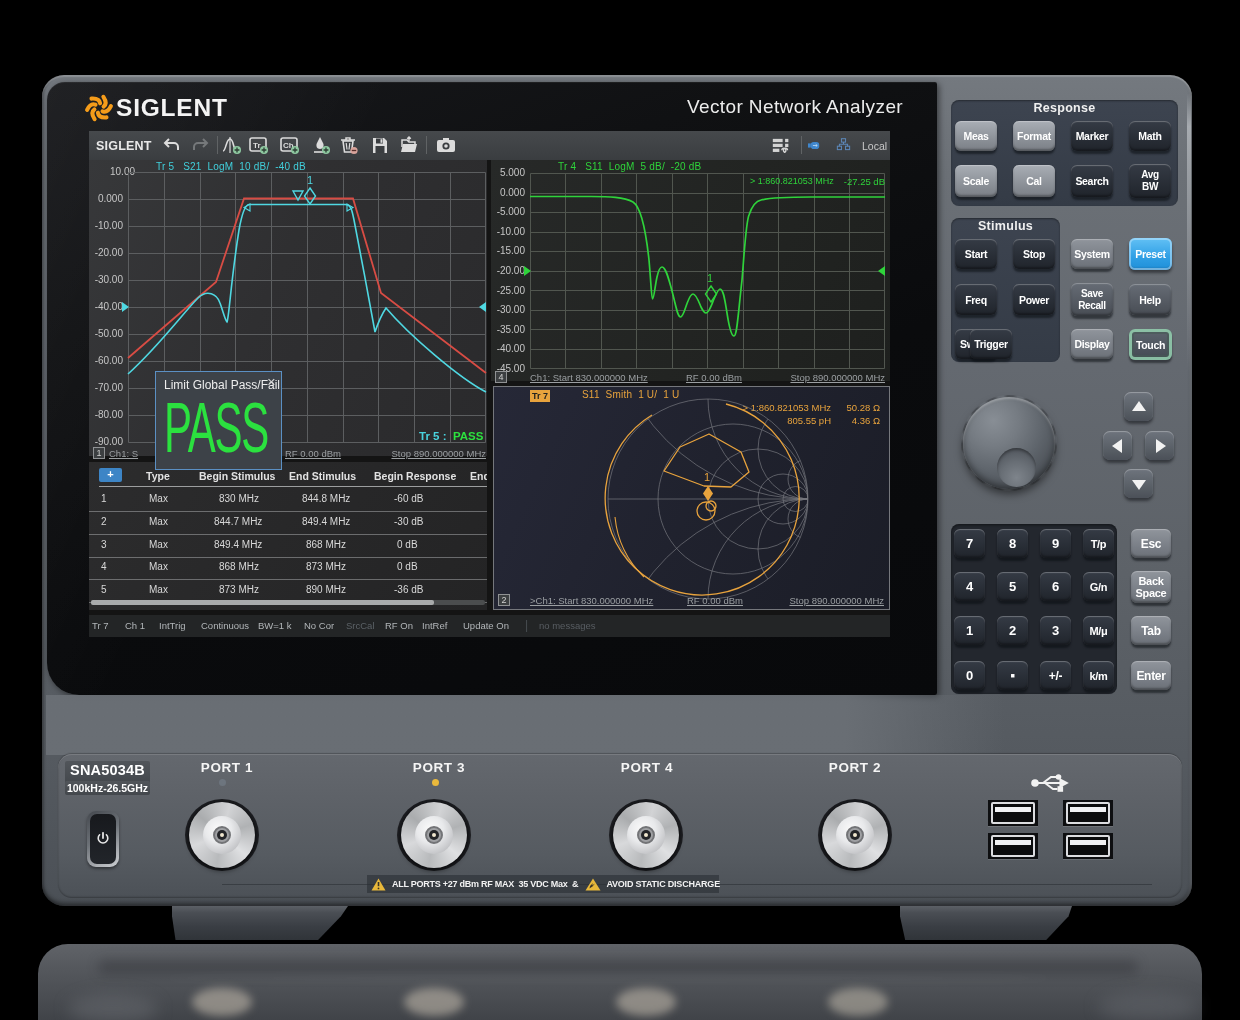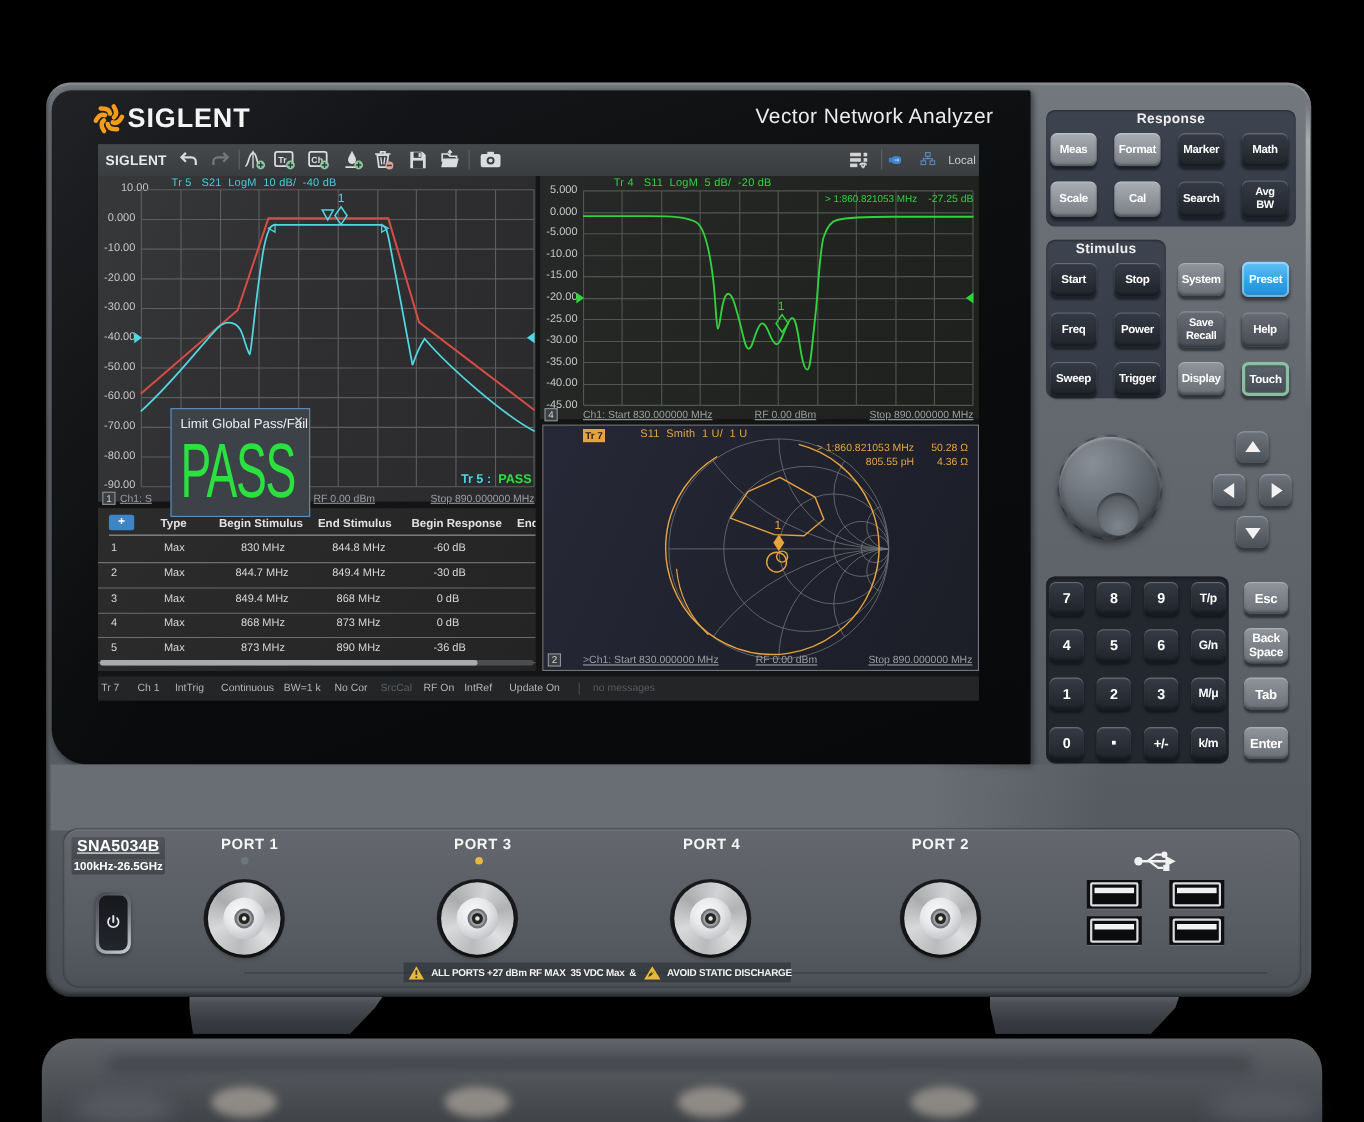--- a/index.html
+++ b/index.html
@@ -392,21 +392,21 @@
 
   <div class="key kdark" style="left:955px;top:239px;width:42px;height:30px;">Start</div>
   <div class="key kdark" style="left:1013px;top:239px;width:42px;height:30px;">Stop</div>
   <div class="key kmid" style="left:1071px;top:239px;width:42px;height:30px;">System</div>
   <div class="key kblue" style="left:1129px;top:238px;width:43px;height:32px;">Preset</div>
   <div class="key kdark" style="left:955px;top:284px;width:42px;height:31px;">Freq</div>
   <div class="key kdark" style="left:1013px;top:284px;width:42px;height:31px;">Power</div>
   <div class="key kgray k2" style="left:1071px;top:283px;width:42px;height:33px;">Save<br>Recall</div>
   <div class="key kgray" style="left:1129px;top:284px;width:42px;height:31px;">Help</div>
   <div class="key kdark" style="left:955px;top:329px;width:42px;height:30px;">Sweep</div>
-  <div class="key kdark" style="left:1013px;top:329px;width:42px;height:30px;">Trigger</div>
+  <div class="key kdark" style="left:970px;top:329px;width:42px;height:30px;">Trigger</div>
   <div class="key kmid" style="left:1071px;top:329px;width:42px;height:30px;">Display</div>
   <div class="key ktouch" style="left:1129px;top:329px;width:43px;height:31px;">Touch</div>
 
   <div class="abs" style="left:961px;top:395px;width:96px;height:96px;border-radius:50%;
     background:repeating-conic-gradient(rgba(0,0,0,.20) 0deg 5deg, rgba(120,126,133,.35) 11deg 17deg, rgba(0,0,0,.20) 22deg 24deg);"></div>
   <div class="abs" style="left:963px;top:397px;width:92px;height:92px;border-radius:50%;
     background:radial-gradient(circle at 33% 26%, #888e95 0%, #757b82 28%, #5e646b 55%, #4a4f55 80%, #3e4349 100%);
     box-shadow:0 5px 8px rgba(0,0,0,.5), inset 0 2px 2px rgba(255,255,255,.28), inset 0 -3px 6px rgba(0,0,0,.38);"></div>
   <div class="abs" style="left:997px;top:448px;width:39px;height:39px;border-radius:50%;
     background:radial-gradient(circle at 50% 76%, #7e848b 0%, #686e75 45%, #53585f 80%, #484d53 100%);box-shadow:inset 0 1px 3px rgba(0,0,0,.25);
@@ -442,21 +442,21 @@
   <div class="key kdark npk" style="left:997px;top:661px;width:31px;height:29px;font-size:7px;">■</div>
   <div class="key kdark npk" style="left:1040px;top:661px;width:31px;height:29px;font-size:12px;">+/-</div>
   <div class="key kdark npk" style="left:1083px;top:661px;width:31px;height:29px;font-size:11px;">k/m</div>
 
   <div class="key kmid" style="left:1131px;top:529px;width:40px;height:29px;font-size:12px;">Esc</div>
   <div class="key kmid k2" style="left:1131px;top:571px;width:40px;height:32px;font-size:11px;">Back<br>Space</div>
   <div class="key kmid" style="left:1131px;top:616px;width:40px;height:29px;font-size:12px;">Tab</div>
   <div class="key kmid" style="left:1131px;top:661px;width:40px;height:29px;font-size:12px;">Enter</div>
 
   <div id="face" class="abs"></div>
-  <div class="namep" style="left:65px;top:761px;width:85px;height:24px;font-size:14.5px;font-weight:bold;line-height:18px;letter-spacing:0.2px;text-decoration:underline;">SNA5034B</div>
+  <div class="namep" style="left:65px;top:761px;width:85px;height:24px;font-size:14.5px;font-weight:bold;line-height:18px;letter-spacing:0.2px;">SNA5034B</div>
   <div class="namep" style="left:65px;top:781px;width:85px;height:14px;font-size:10.5px;font-weight:bold;line-height:14px;">100kHz-26.5GHz</div>
 
   <div class="abs" style="left:87px;top:811px;width:32px;height:56px;border-radius:9px;
      background:linear-gradient(145deg,#43474d 0%,#6d7278 45%,#aeb1b5 80%,#cdd0d3 100%);
      box-shadow:0 2px 3px rgba(0,0,0,.4);"></div>
   <div class="abs" style="left:90px;top:814px;width:26px;height:50px;border-radius:7px;background:linear-gradient(180deg,#17191d,#22252a);">
      <svg width="16" height="16" viewBox="0 0 18 18" style="position:absolute;left:5px;top:17px;">
        <path d="M9 2 V8" stroke="#e8e8e8" stroke-width="2" stroke-linecap="round"></path>
        <path d="M5.2 4.2 A5.4 5.4 0 1 0 12.8 4.2" fill="none" stroke="#e8e8e8" stroke-width="1.8" stroke-linecap="round"></path>
      </svg>

